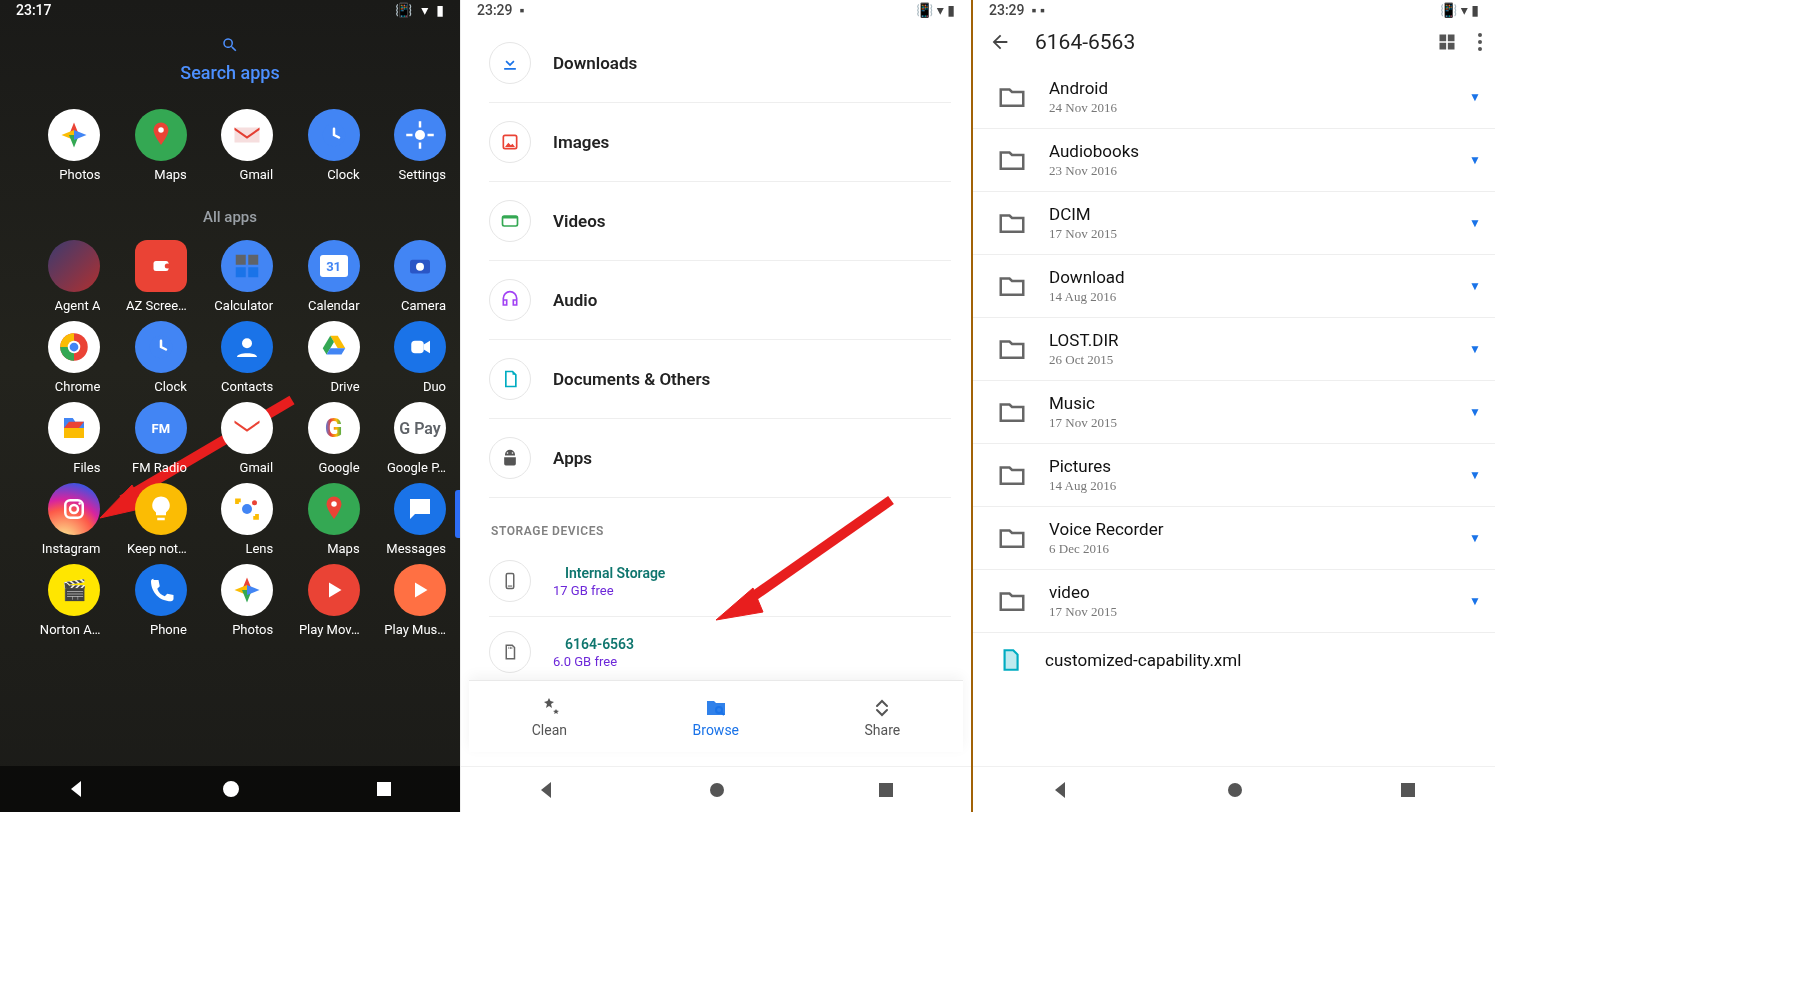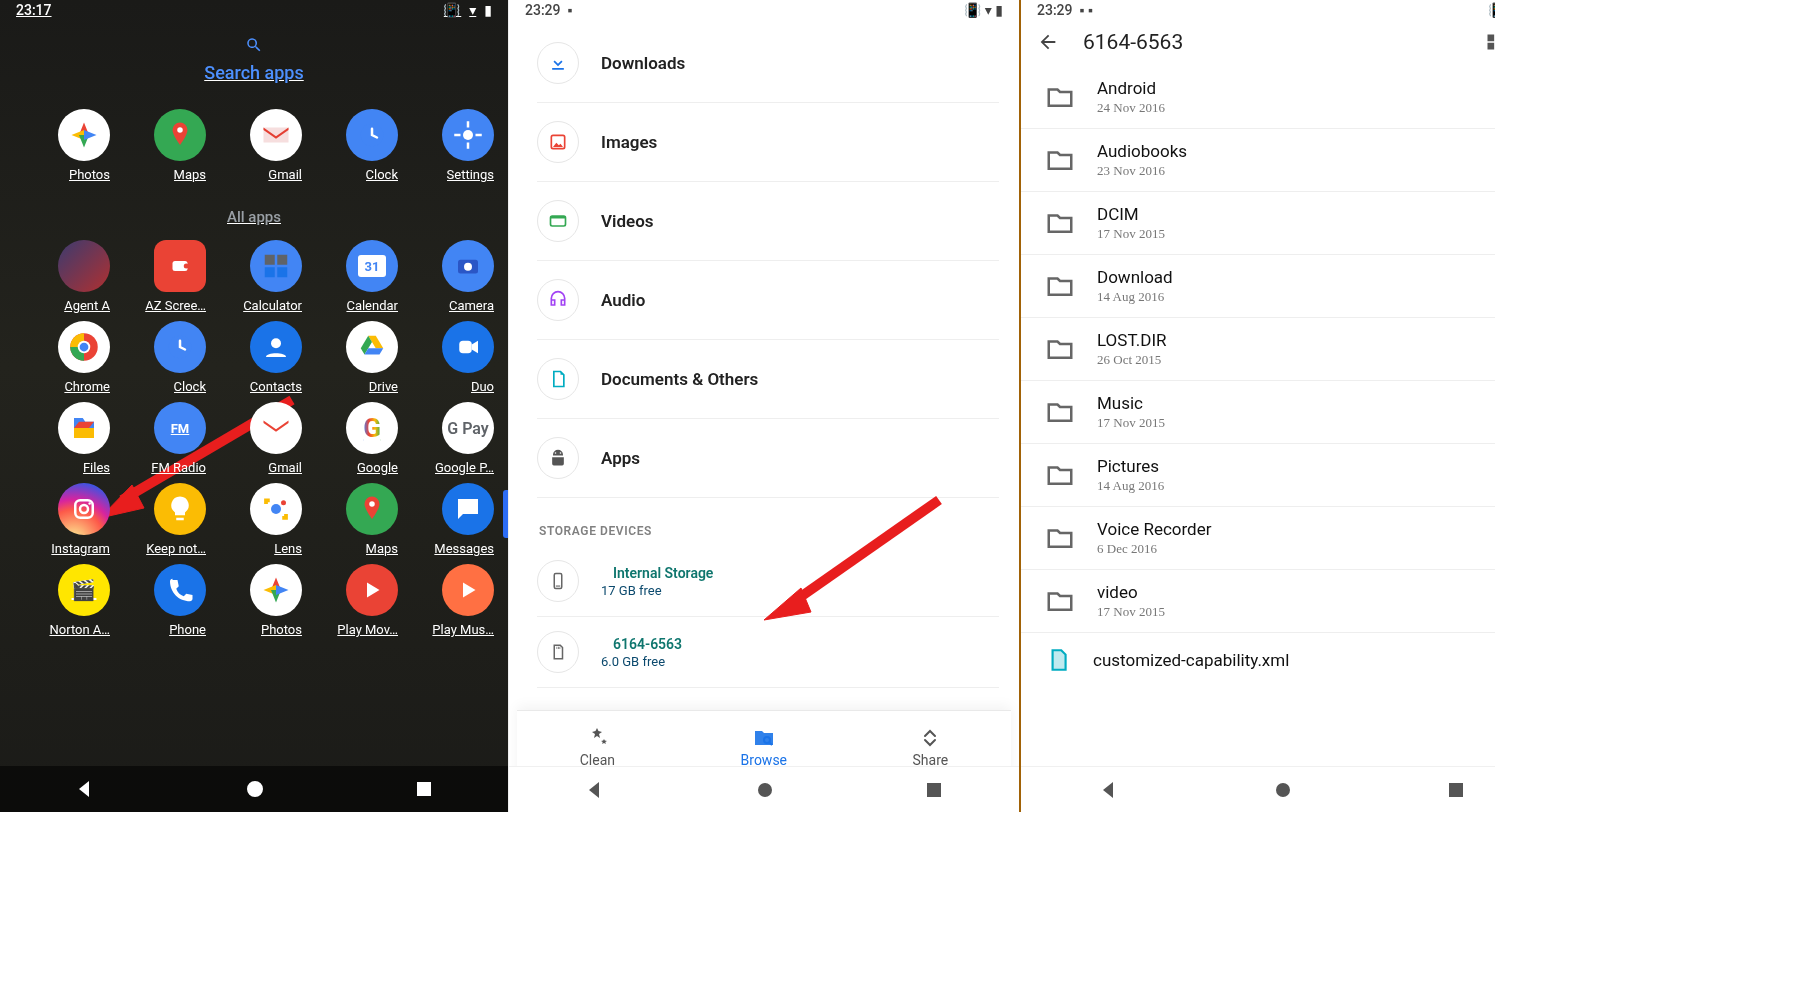--- a/index.html
+++ b/index.html
@@ -10,21 +10,21 @@
     height: 812px;
     display: flex;
     overflow: hidden;
   }
   .panel {
     position: relative;
     height: 812px;
     flex: 0 0 auto;
     overflow: hidden;
   }
-  .p1 { width: 508px; background: #000; color:#fff;text-decoration:underline; }
+  .p1 { width: 460px; background: #000; color:#fff; }
   .p2 { width: 511px; background: #fff; border-left:1px solid #eee; }
   .p3 { width: 524px; background: #fff; border-left:2px solid #a16207; }
 
   
   .p1 .bgshade { position:absolute; inset:0; background: linear-gradient(180deg,#1a1a18 0%, #23231d 45%, #1b1b18 100%); }
   .p1 .inner { position: relative; z-index:1;}
   .statusbar { display:flex; justify-content:space-between; align-items:center; padding:2px 16px 0 16px; font-size:14px; font-weight:500;}
   .statusbar .right { display:flex; gap:8px; align-items:center;}
   .p2 .statusbar, .p3 .statusbar { color:#444; }
   .search-pill {
@@ -56,22 +56,22 @@
   .cat-list .row {
     display:flex; align-items:center; gap:22px; padding:18px 0;
     margin-left:28px; margin-right:20px; border-bottom:1px solid #eee;
     font-size:17px; font-weight:600; color:#222;
   }
   .cat-list .row:first-child{ border-top:none;}
   .cat-ic { width:42px;height:42px;border-radius:50%;border:1px solid #e6e6e6; display:flex;align-items:center;justify-content:center;}
   .sec-head { color:#808080; font-size:12px; font-weight:600; letter-spacing:0.6px; padding: 26px 0 8px 30px;}
   .storage .row { display:flex; align-items:center; gap:22px; padding:14px 0; margin-left:28px; margin-right:20px; border-bottom:1px solid #eee;}
   .storage .title { font-size:14px; font-weight:600; color:#0f766e;margin-left:12px;}
-  .storage .sub { font-size:13px; color:#0c4a6e; margin-top:2px; }
-  .bottombar { position:absolute; bottom:30px; left:8px; right:8px; height:72px; border-top:1px solid #e9e9e9; background:#fff;
+  .storage .sub { font-size:13px; color:#6d28d9; margin-top:2px; }
+  .bottombar { position:absolute; bottom:60px; left:8px; right:8px; height:72px; border-top:1px solid #e9e9e9; background:#fff;
     display:flex; justify-content:space-around; align-items:center; box-shadow:0 -4px 12px rgba(0,0,0,0.05);}
   .bb-item { display:flex; flex-direction:column; align-items:center; gap:2px; font-size:14px; color:#555;}
   .bb-item.active { color:#1a73e8;}
   .bb-item svg { width:24px;height:24px;}
 
   
   .appbar { display:flex; align-items:center; padding:12px 12px 12px 16px; gap:24px;}
   .appbar .title { font-size:21px; color:#222; flex:1;}
   .appbar .actions { display:flex; gap:20px; color:#555; }
   .folder-list .frow {

